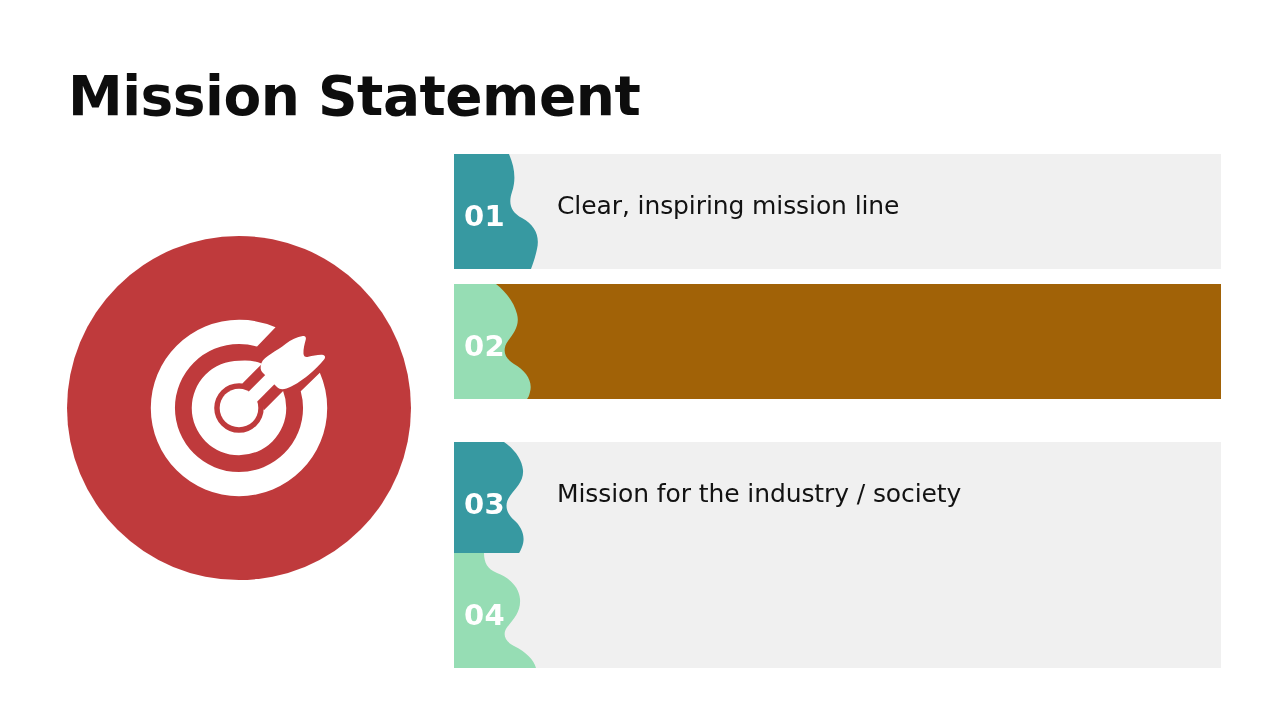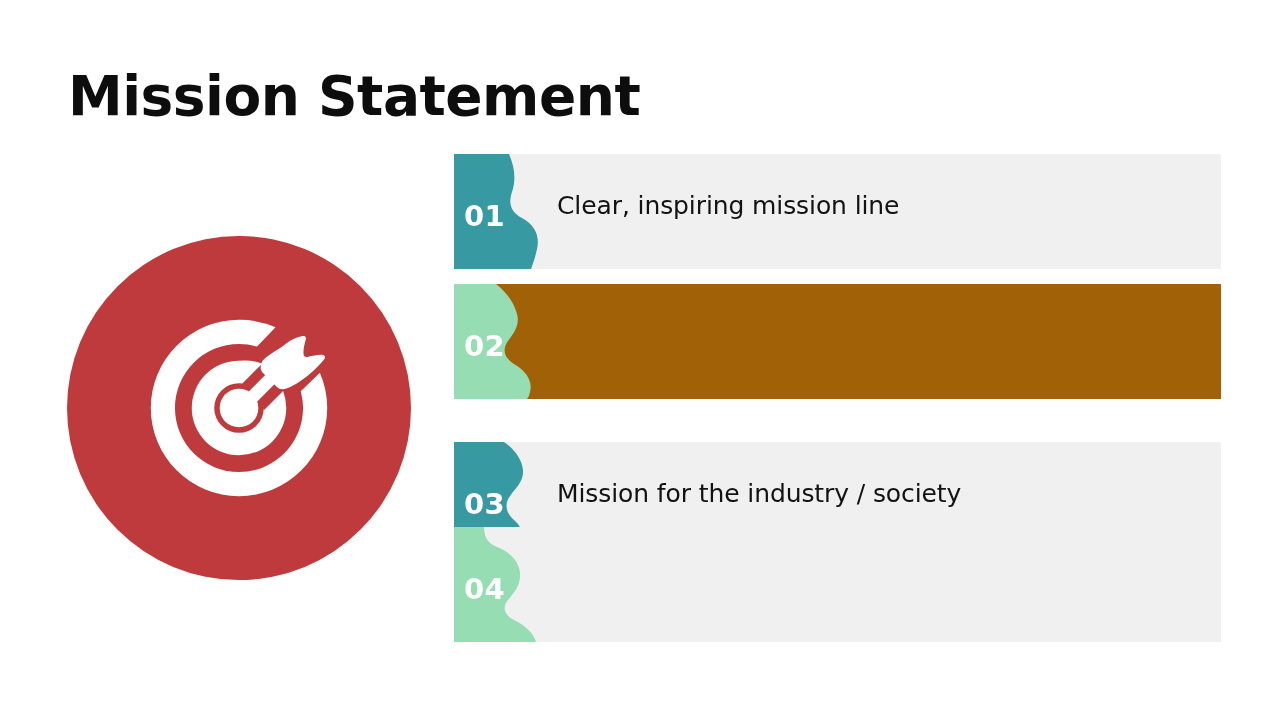--- a/index.html
+++ b/index.html
@@ -71,21 +71,21 @@
   .row {
     position: absolute;
     left: 0;
     width: 767px;
     height: 115px;
     background: #f0f0f0;
   }
   .row.r1 { top: 0px; }
   .row.r2 { top: 130px; }
   .row.r3 { top: 258px; margin-top: 30px; }
-  .row.r4 { top: 373px; }
+  .row.r4 { top: 399px; }
 
   .row-blob {
     position: absolute;
     left: 0;
     top: 0;
     width: 115px;
     height: 115px;
     display: block;
     pointer-events: none;
   }

